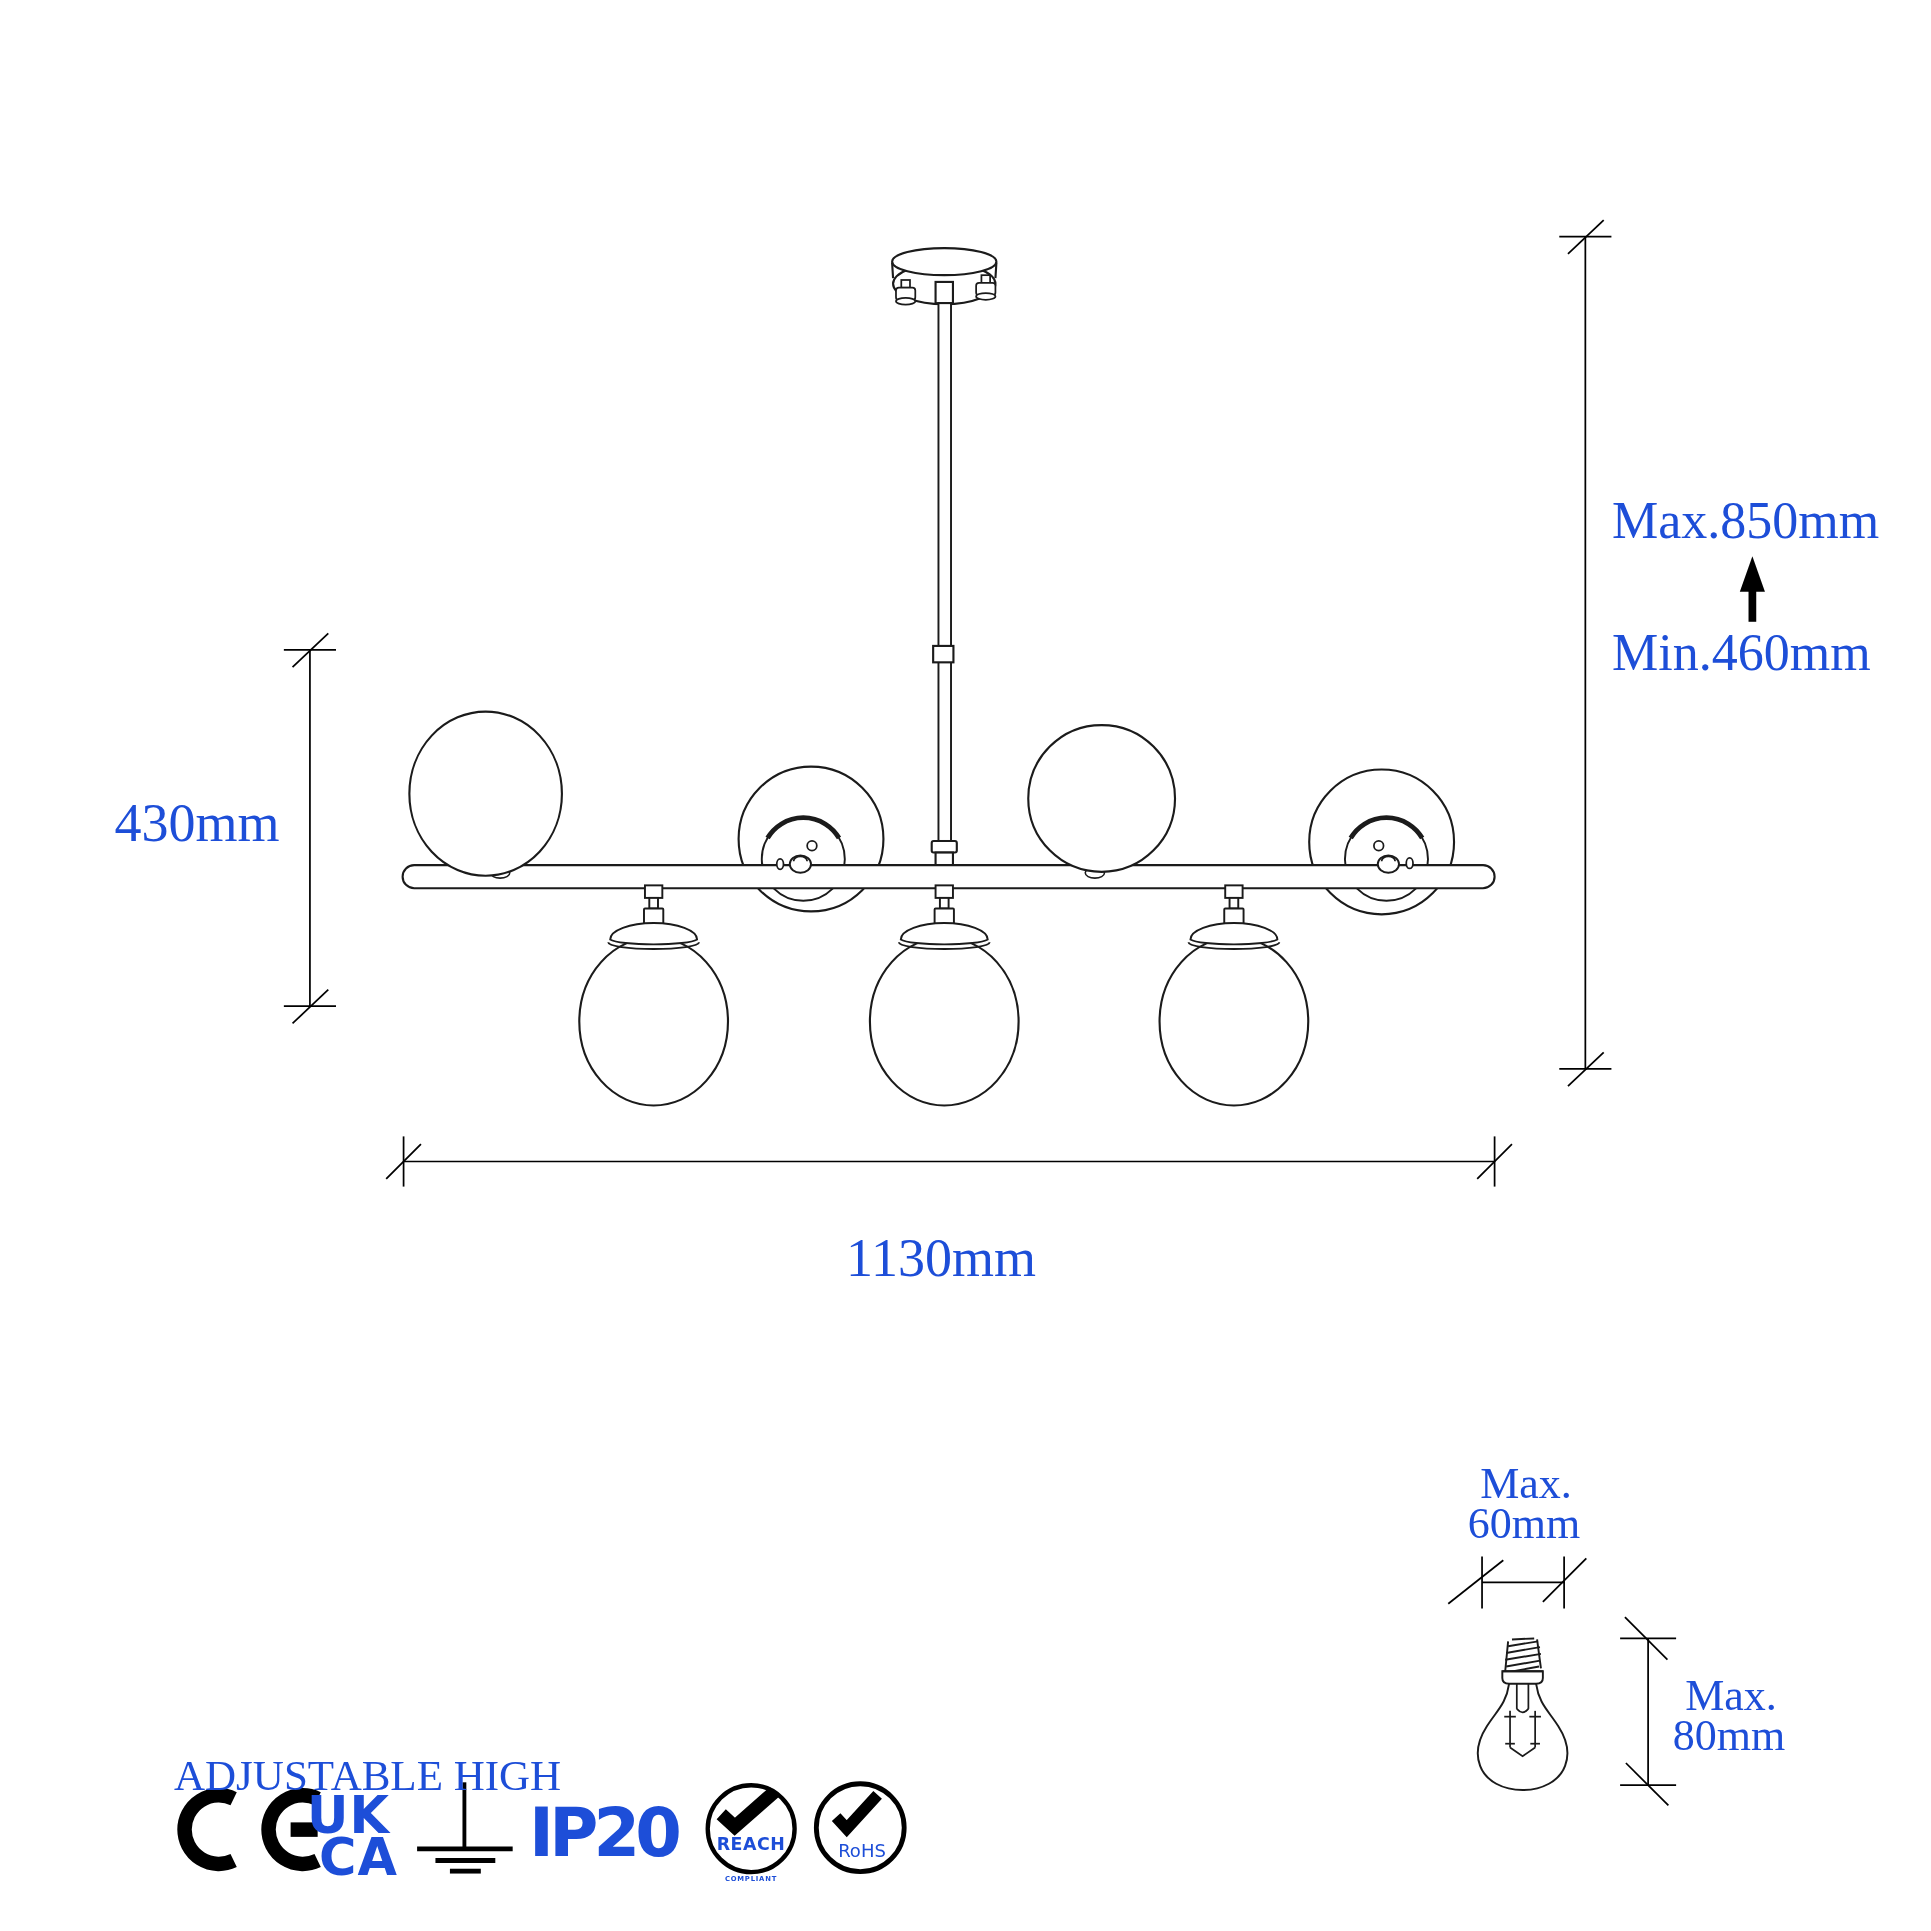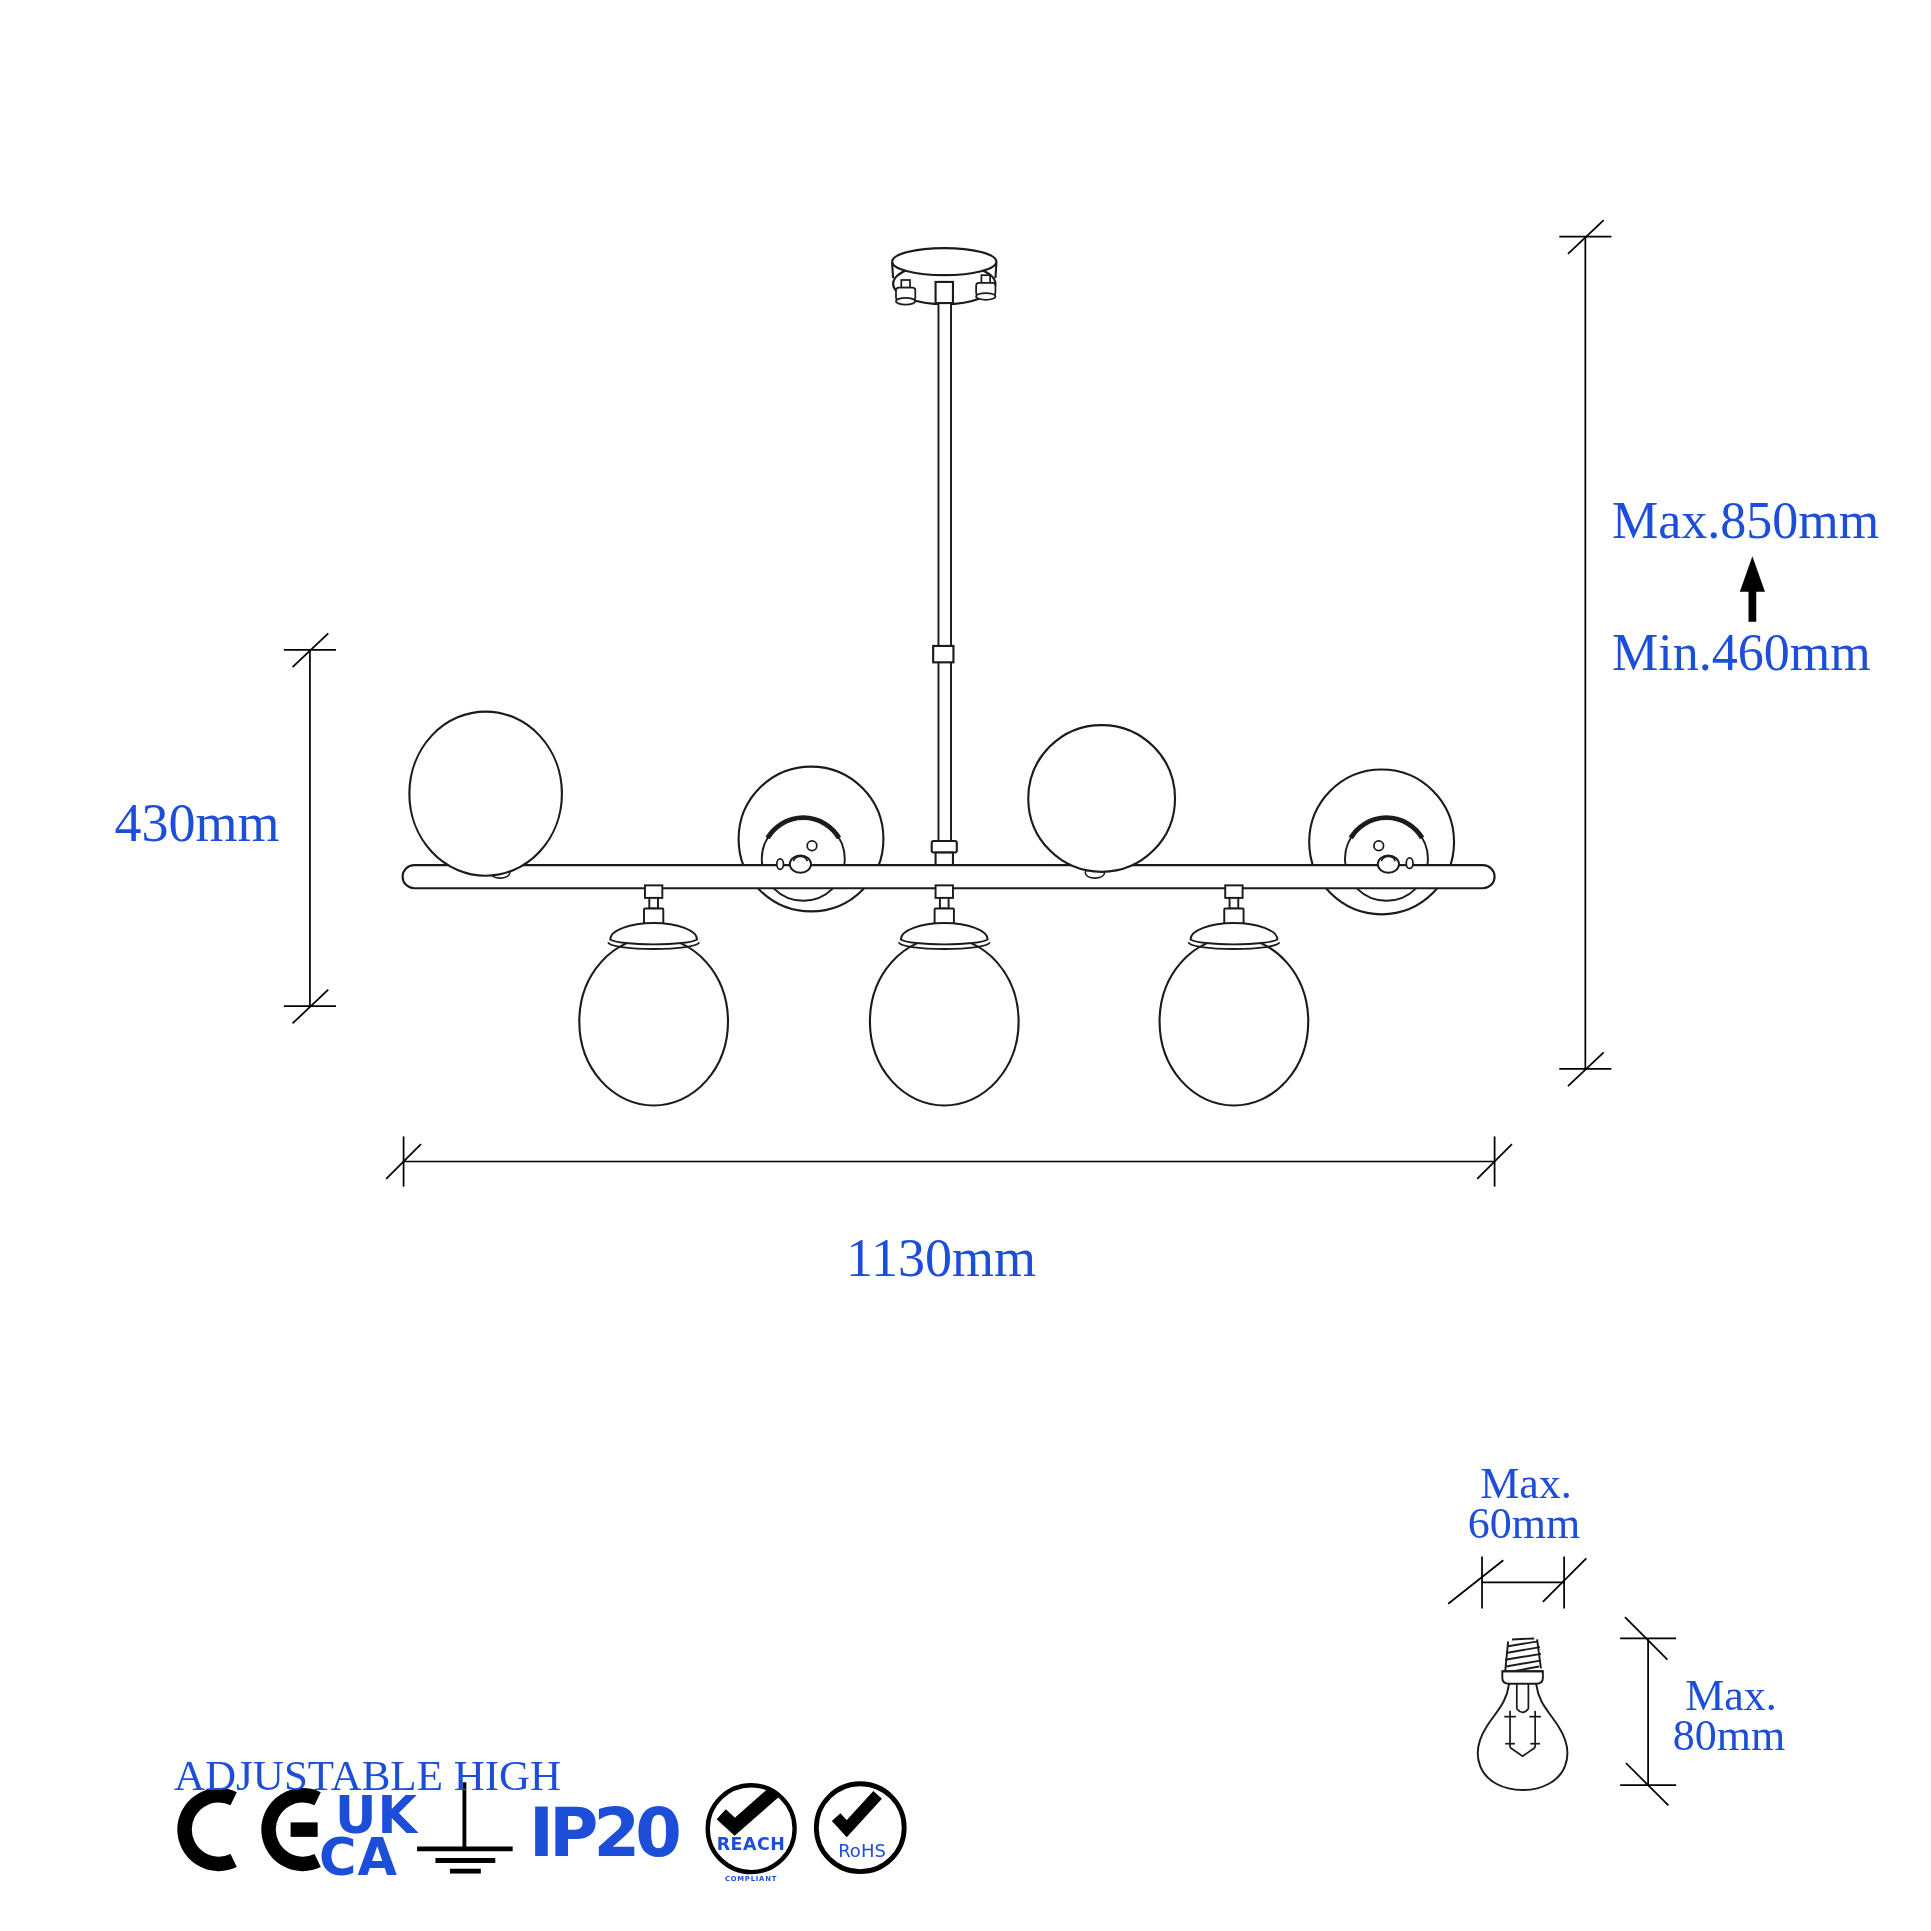--- a/index.html
+++ b/index.html
@@ -207,21 +207,21 @@
 
   <div class="t serif dim46 ctr" style="left:1526px;top:1484px;">Max.</div>
   <div class="t serif dim46 ctr" style="left:1524px;top:1524px;">60mm</div>
 
   <div class="t serif dim46 ctr" style="left:1731px;top:1696px;">Max.</div>
   <div class="t serif dim46 ctr" style="left:1729px;top:1736px;">80mm</div>
 
   <div class="t serif spec vctr" style="left:174px;top:1775px;">ADJUSTABLE HIGH</div>
 
   <div>
-    <div class="t sans ukca vctr" style="left:335px;top:1815px;text-align:center;">UK</div>
+    <div class="t sans ukca vctr" style="left:307px;top:1815px;text-align:center;">UK</div>
     <div class="t sans ukca vctr" style="left:319px;top:1857px;">CA</div>
   </div>
 
   <div class="t sans ip20 vctr" style="left:529px;top:1833px;">IP20</div>
 
   <div class="t sans reach ctr" style="left:751px;top:1845px;">REACH</div>
   <div class="t sans compliant ctr" style="left:751px;top:1859px;">COMPLIANT</div>
 
   <div class="t sans rohs ctr" style="left:862px;top:1851px;">RoHS</div>
 

